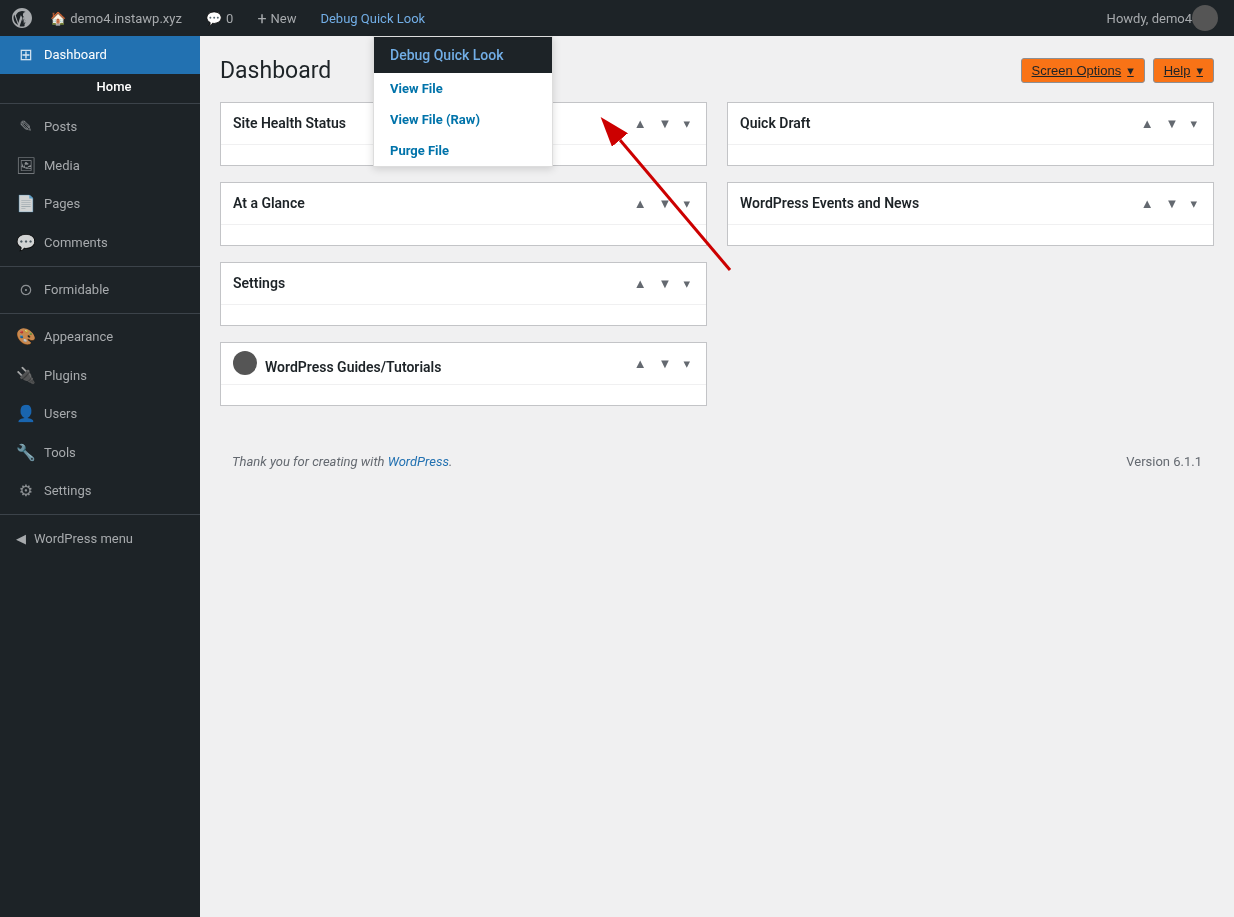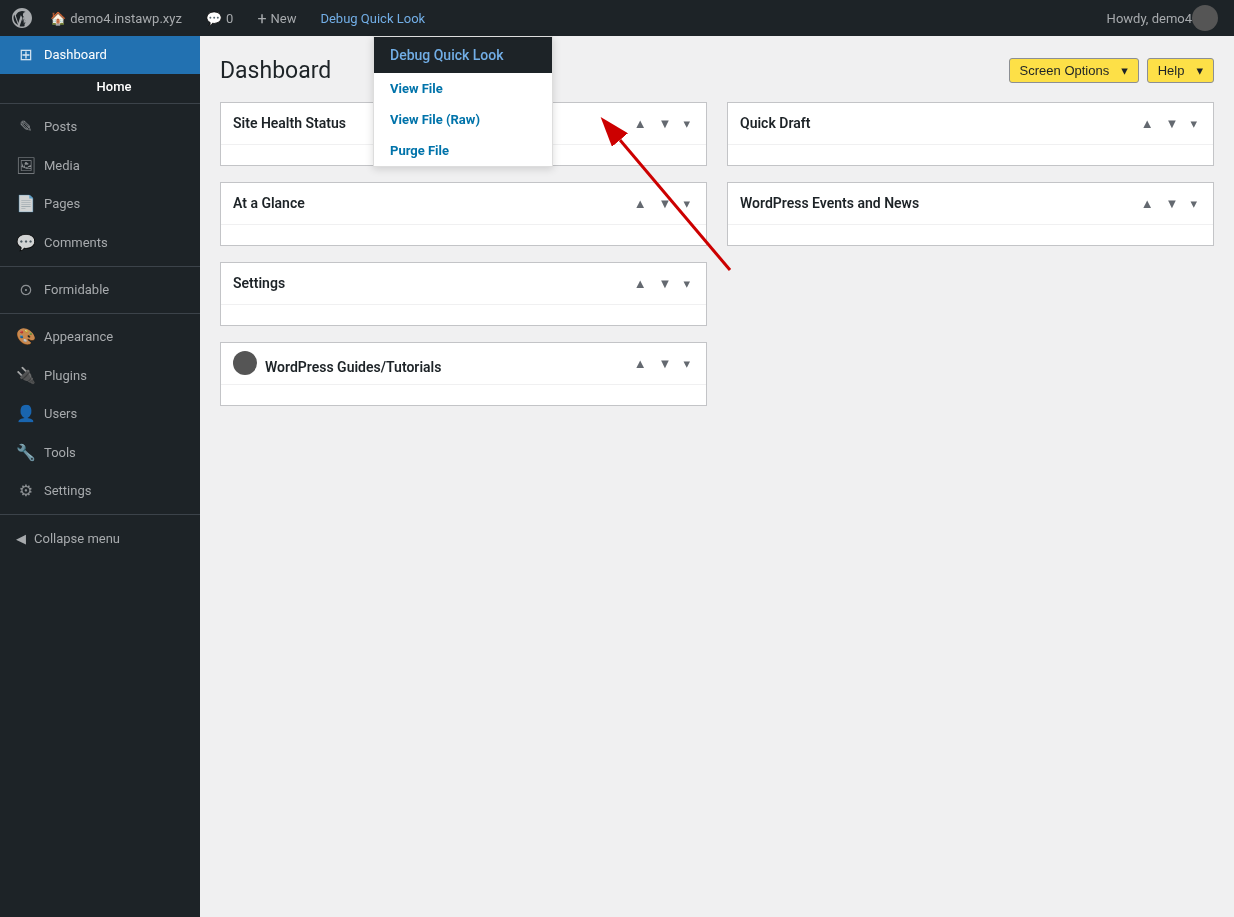--- a/index.html
+++ b/index.html
@@ -124,30 +124,31 @@
       font-size: 23px;
       font-weight: 400;
       color: #1d2327;
       line-height: 1.3;
     }
     .header-buttons {
       display: flex;
       gap: 8px;
     }
     .screen-options-btn, .help-btn {
-      background: #fde047;
+      background: #f97316;
       border: 1px solid #8c8f94;
       border-radius: 3px;
       padding: 4px 10px;
       font-size: 13px;
       cursor: pointer;
       color: #1d2327;
       display: flex;
       align-items: center;
-      gap: 12px;
+      gap: 6px;
+      text-decoration: underline;
     }
 
     
     .dashboard-columns {
       display: grid;
       grid-template-columns: 1fr 1fr;
       gap: 0 20px;
     }
     .widget-box {
       background: #fff;
@@ -333,21 +334,21 @@
 
     <div class="menu-item">
       <span class="menu-icon">⚙</span>
       <span>Settings</span>
     </div>
 
     <div class="menu-separator"></div>
 
     <div class="collapse-menu">
       <span>◀</span>
-      <span>Collapse menu</span>
+      <span>WordPress menu</span>
     </div>
   </div>
 
   <div id="wpcontent">
 
     <div class="wrap-header">
       <h1 class="page-title">Dashboard</h1>
       <div class="header-buttons">
         <button class="screen-options-btn">
           <span>Screen Options</span>
@@ -449,20 +450,30 @@
               <button class="widget-ctrl-btn">▼</button>
               <button class="widget-ctrl-btn">▾</button>
             </div>
           </div>
           <div class="widget-body"></div>
         </div>
 
       </div>
     </div>
 
+    <div id="wpfooter">
+      <div>
+        <em>
+          <span>Thank you for creating with </span><a href="#"><span>WordPress</span></a>.
+        </em>
+      </div>
+      <div>
+        <span>Version 6.1.1</span>
+      </div>
+    </div>
 
   </div>
 </div>
 
 <svg class="annotation-arrow" style="top:100px;left:580px;width:200px;height:180px;" viewBox="0 0 200 180">
   <defs>
     <marker id="arrowhead" markerWidth="10" markerHeight="7" refX="0" refY="3.5" orient="auto">
       <polygon points="0 0, 10 3.5, 0 7" fill="#cc0000"></polygon>
     </marker>
   </defs>

